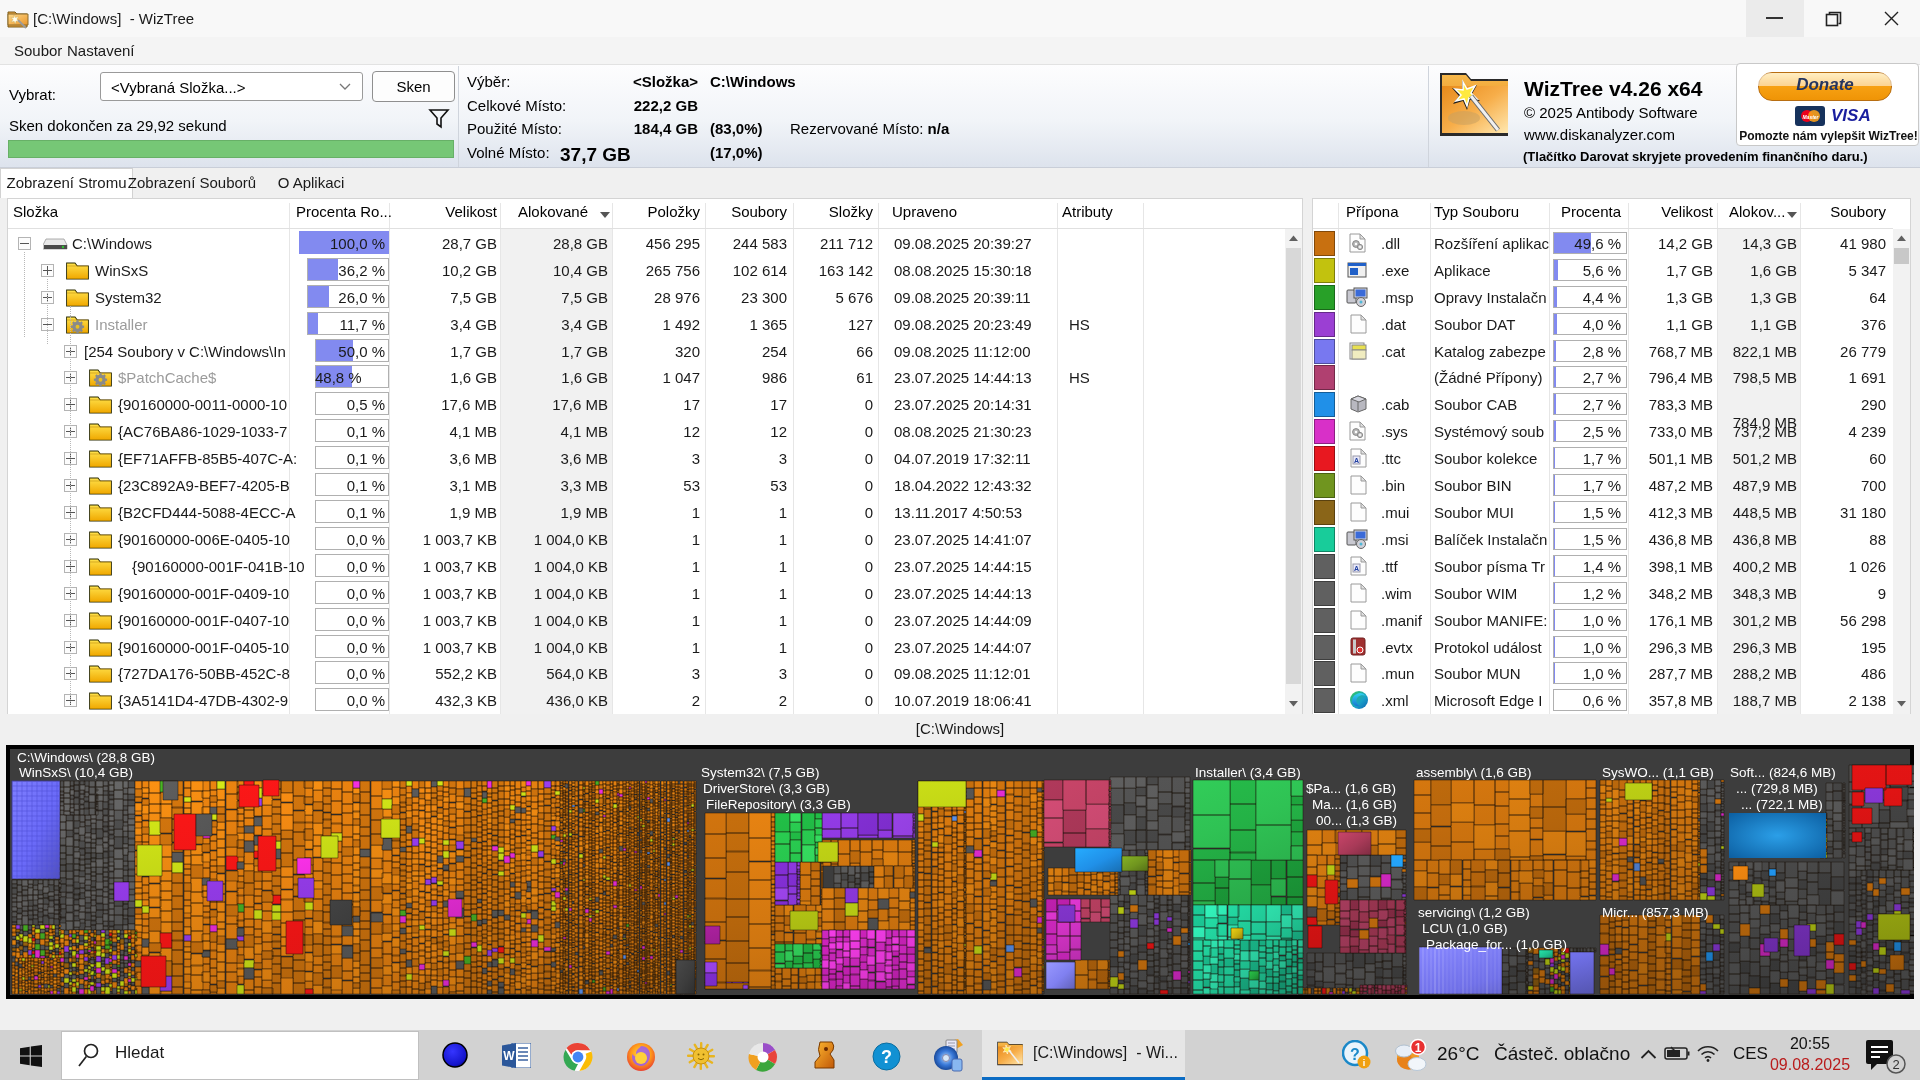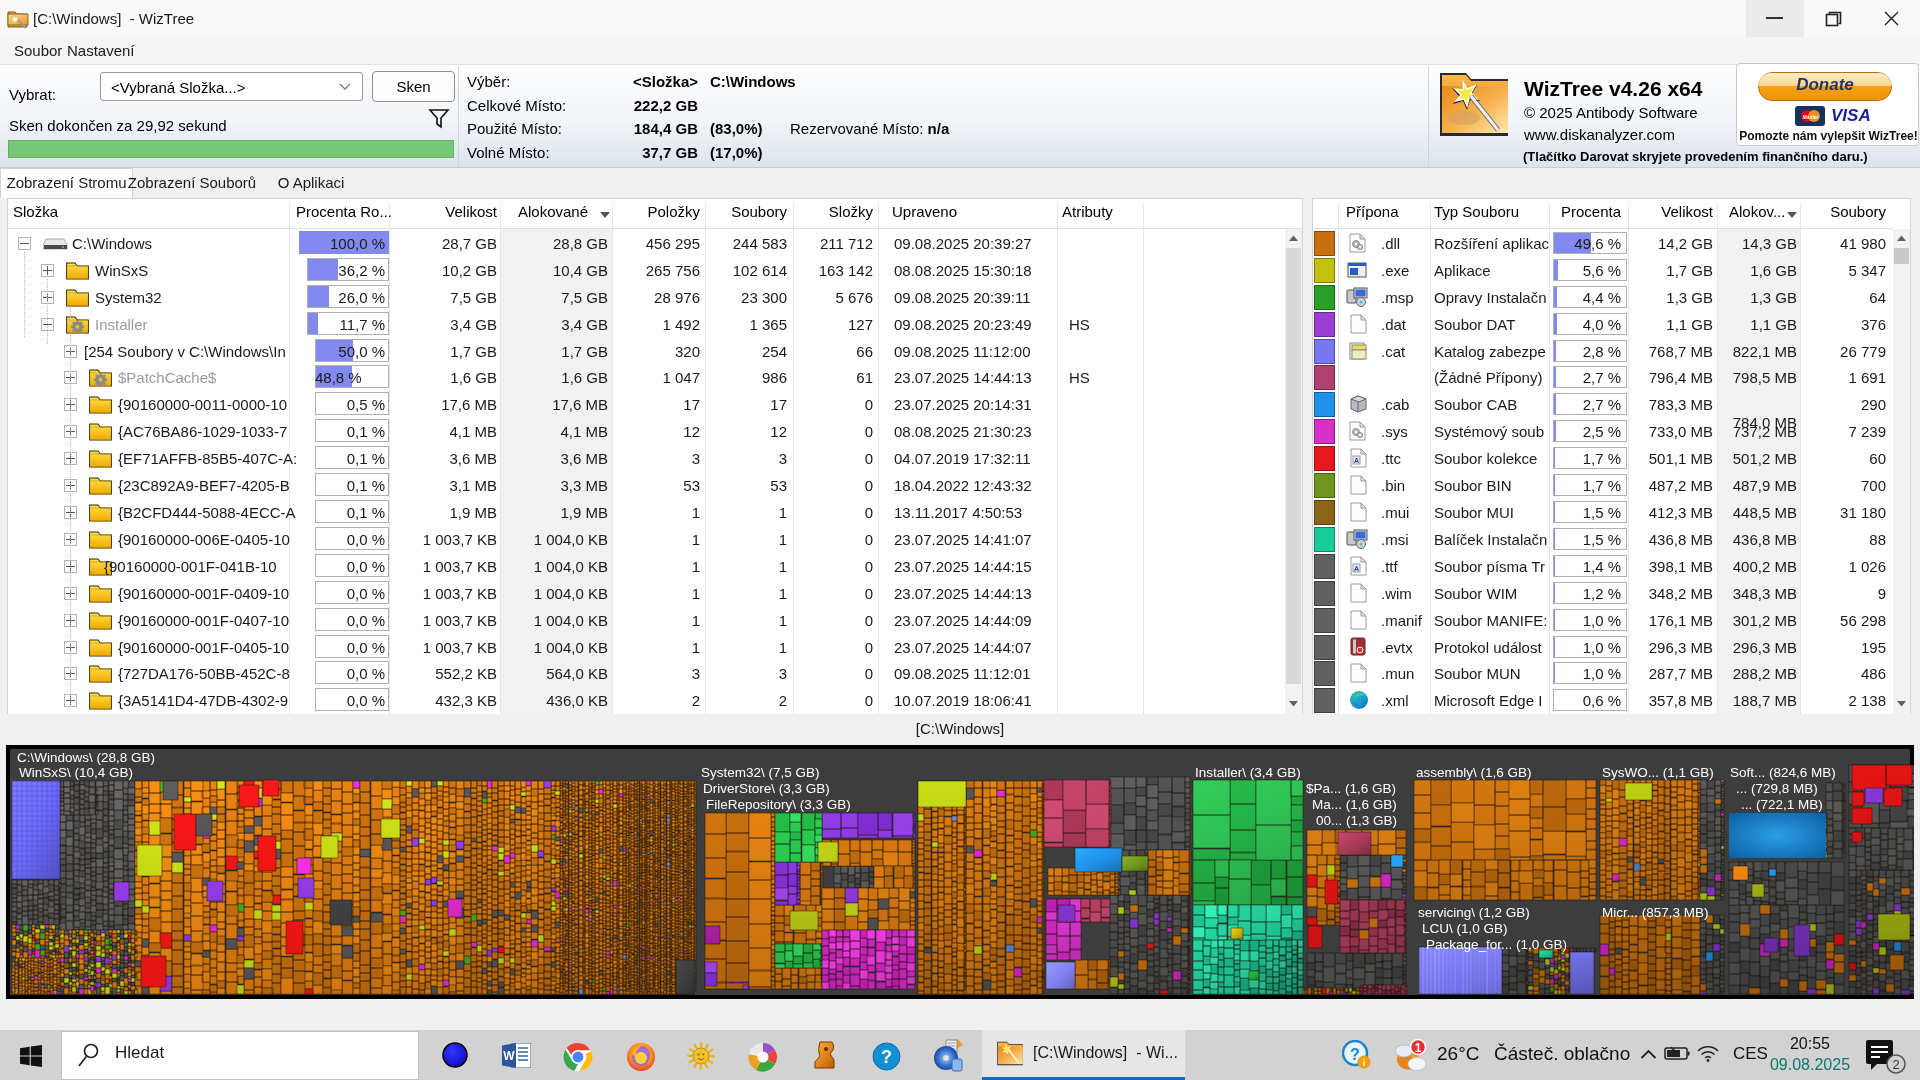--- a/index.html
+++ b/index.html
@@ -84,21 +84,21 @@
 <div class="vdiv" style="left:1428px"></div>
 <div class="abs" style="left:467px;top:73px;font-size:15px">Výběr:</div>
 <div class="abs" style="left:560px;top:73px;width:138px;font-size:15px;font-weight:bold;text-align:right">&lt;Složka&gt;</div>
 <div class="abs" style="left:710px;top:73px;font-size:15px;font-weight:bold">C:\Windows</div>
 <div class="abs" style="left:467px;top:97px;font-size:15px">Celkové Místo:</div>
 <div class="abs" style="left:560px;top:97px;width:138px;font-size:15px;font-weight:bold;text-align:right">222,2 GB</div>
 <div class="abs" style="left:467px;top:120px;font-size:15px">Použité Místo:</div>
 <div class="abs" style="left:560px;top:120px;width:138px;font-size:15px;font-weight:bold;text-align:right">184,4 GB</div>
 <div class="abs" style="left:710px;top:120px;font-size:15px;font-weight:bold">(83,0%)</div>
 <div class="abs" style="left:467px;top:144px;font-size:15px">Volné Místo:</div>
-<div class="abs" style="left:560px;top:144px;width:138px;font-size:15px;font-weight:bold;text-align:right">37,7 GB</div>
+<div class="abs" style="left:560px;top:144px;width:138px;font-size:19px;font-weight:bold;text-align:left">37,7 GB</div>
 <div class="abs" style="left:710px;top:144px;font-size:15px;font-weight:bold">(17,0%)</div>
 <div class="abs" style="left:790px;top:120px;font-size:15px">Rezervované Místo: <b>n/a</b></div>
 <svg class="abs" style="left:1434px;top:70px" width="80" height="72" viewBox="0 0 80 72">
 <path d="M6 3 h26 l5 6 h37 v57 h-68 z" fill="#2a2a2a"></path>
 <path d="M8 5 h24 l5 6 h37 v52 h-66 z" fill="url(#lg1)"></path>
 <path d="M8 16 h66 v47 h-66 z" fill="url(#lg2)"></path>
 <ellipse cx="30" cy="48" rx="16" ry="7" fill="#c8a060" opacity=".55"></ellipse>
 <path d="M28 10 l5 9 10-4 -5 9 8 7 -10-1 -3 10 -4-9 -10 3 6-8 -7-8 10 2 z" fill="#1a1a1a"></path>
 <path d="M29 12 l4 7 8-3 -4 7 6 6 -8-1 -2 8 -3-7 -8 2 5-6 -6-6 8 1 z" fill="#ffe940" stroke="#fff" stroke-width="1.5"></path>
 <line x1="37" y1="26" x2="64" y2="60" stroke="#6a6a6a" stroke-width="5"></line>
@@ -388,21 +388,21 @@
 <div class="ct num" style="left:790px;top:526px;width:83px">0</div>
 <div class="ct" style="left:894px;top:526px">23.07.2025 14:41:07</div>
 <div class="abs" style="left:64px;top:560px;width:13px;height:13px;border:1px solid #b4b4b4;background:#fcfcfc"></div>
 <div class="abs" style="left:66px;top:565.5px;width:9px;height:1.6px;background:#555"></div>
 <div class="abs" style="left:69.7px;top:562px;width:1.6px;height:9px;background:#555"></div>
 <svg class="abs" style="left:88px;top:556px" width="25" height="21" viewBox="0 0 22 18">
     <path d="M1 2 h8 l2 2.5 h10 v12.5 h-20 z" fill="#2a2a00"></path>
     <path d="M1.8 2.8 h6.8 l2 2.5 h9.6 v11 h-18.4 z" fill="url(#fg1)"></path>
     <path d="M1.8 5.6 h18.4 v-1.2 h-18.4 z" fill="#b07800" opacity=".35"></path>
   </svg>
-<div class="ct" style="left:104px;top:553px">{90160000-001F-041B-10</div>
+<div class="ct" style="left:132px;top:553px">{90160000-001F-041B-10</div>
 <div class="pctbox" style="left:315px;top:554px;width:74px;height:23px"></div>
 <div class="pcttext" style="left:315px;top:558px;width:70px;text-align:right">0,0 %</div>
 <div class="ct num" style="left:400px;top:553px;width:97px">1 003,7 KB</div>
 <div class="ct num" style="left:500px;top:553px;width:108px">1 004,0 KB</div>
 <div class="ct num" style="left:610px;top:553px;width:90px">1</div>
 <div class="ct num" style="left:700px;top:553px;width:87px">1</div>
 <div class="ct num" style="left:790px;top:553px;width:83px">0</div>
 <div class="ct" style="left:894px;top:553px">23.07.2025 14:44:15</div>
 <div class="abs" style="left:64px;top:587px;width:13px;height:13px;border:1px solid #b4b4b4;background:#fcfcfc"></div>
 <div class="abs" style="left:66px;top:592.5px;width:9px;height:1.6px;background:#555"></div>
@@ -623,21 +623,21 @@
     <circle cx="7" cy="11" r="1.2" fill="#fff"></circle>
     <circle cx="11" cy="14" r="1" fill="#fff"></circle>
   </svg>
 <div class="ct" style="left:1381px;top:418px">.sys</div>
 <div class="ct" style="left:1434px;top:418px">Systémový soub</div>
 <div class="pctbox" style="left:1553px;top:420px;width:74px;height:22px"></div>
 <div class="abs" style="left:1554px;top:421px;width:2px;height:20px;background:#828af0"></div>
 <div class="pcttext" style="left:1553px;top:423px;width:68px;text-align:right">2,5 %</div>
 <div class="ct num" style="left:1630px;top:418px;width:83px">733,0 MB</div>
 <div class="ct num" style="left:1717px;top:418px;width:80px">737,2 MB</div>
-<div class="ct num" style="left:1803px;top:418px;width:83px">7 239</div>
+<div class="ct num" style="left:1803px;top:418px;width:83px">4 239</div>
 <div class="abs" style="left:1314px;top:446px;width:21px;height:25px;background:#e81820;border:1px solid rgba(0,0,0,.35)"></div>
 <svg class="abs" style="left:1350px;top:448px" width="17" height="20" viewBox="0 0 17 20">
     <path d="M1 1 h10 l5 5 v13 h-15 z" fill="#fdfdfd" stroke="#9a9a9a"></path>
     <path d="M11 1 l5 5 h-5 z" fill="#e0e0e0" stroke="#9a9a9a"></path>
     <rect x="3" y="8" width="7" height="8" fill="#e8e8f8" stroke="#99a"></rect>
     <text x="6.5" y="14.5" font-size="7" font-weight="bold" fill="#2040a0" text-anchor="middle">A</text>
   </svg>
 <div class="ct" style="left:1381px;top:445px">.ttc</div>
 <div class="ct" style="left:1434px;top:445px">Soubor kolekce</div>
 <div class="pctbox" style="left:1553px;top:447px;width:74px;height:22px"></div>
@@ -1235,21 +1235,21 @@
 <rect x="23.5" y="5.5" width="2" height="4" fill="#222"></rect>
 <rect x="3" y="4" width="13" height="7" fill="#222"></rect>
 <path d="M7 1 l3 3 -2 .5 2.5 3" stroke="#222" fill="none" stroke-width="1.3"></path>
     </svg>
 <svg class="abs" style="left:1697px;top:15px" width="22" height="17" viewBox="0 0 22 17">
 <path d="M1 6 a14 14 0 0 1 20 0 M4.5 9.5 a9 9 0 0 1 13 0 M8 13 a4.5 4.5 0 0 1 6 0" fill="none" stroke="#222" stroke-width="1.6"></path>
 <circle cx="11" cy="15.5" r="1.4" fill="#222"></circle>
     </svg>
 <div class="abs" style="left:1733px;top:14px;font-size:17px;color:#111">CES</div>
 <div class="abs" style="left:1770px;top:5px;width:80px;text-align:center;font-size:16px;color:#111">20:55</div>
-<div class="abs" style="left:1760px;top:26px;width:100px;text-align:center;font-size:16px;color:#0f766e">09.08.2025</div>
+<div class="abs" style="left:1760px;top:26px;width:100px;text-align:center;font-size:16px;color:#b91c1c">09.08.2025</div>
 <svg class="abs" style="left:1866px;top:10px" width="42" height="34" viewBox="0 0 42 34">
 <rect x="0" y="0" width="27" height="24" rx="2" fill="#111"></rect>
 <g stroke="#fff" stroke-width="2">
         <line x1="5" y1="7" x2="22" y2="7"></line>
         <line x1="5" y1="12" x2="22" y2="12"></line>
         <line x1="5" y1="17" x2="14" y2="17"></line>
       </g>
 <path d="M5 24 v6 l6-6 z" fill="#111"></path>
 <circle cx="30" cy="24" r="9" fill="#d2d2d2" stroke="#555" stroke-width="1.5"></circle>
 <text x="30" y="29" font-size="13" fill="#333" text-anchor="middle">2</text>

